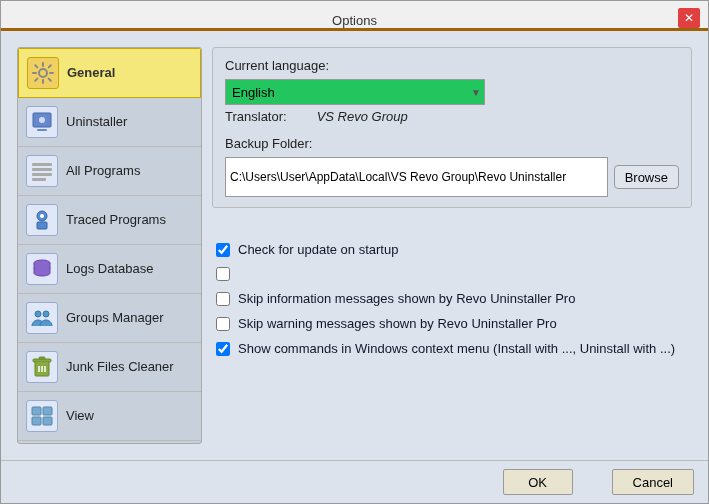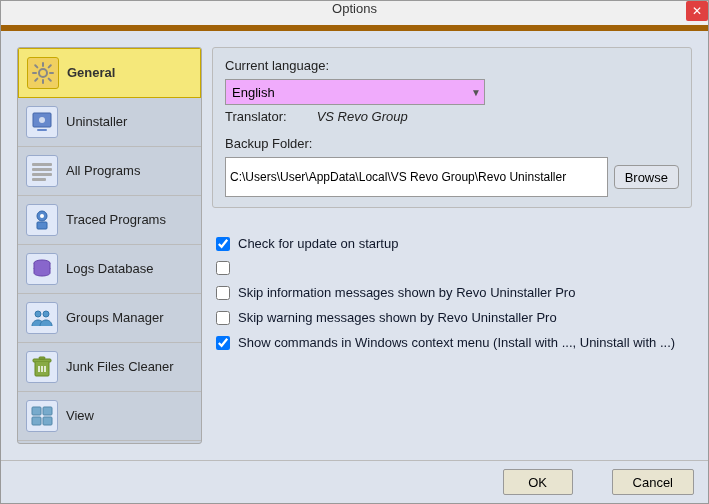--- a/index.html
+++ b/index.html
@@ -19,24 +19,24 @@
       background: #dde3ed;
       border: 1px solid #999;
       display: flex;
       flex-direction: column;
       box-shadow: 2px 2px 8px rgba(0,0,0,0.4);
     }
     .title-bar {
       background: #f0f0f0;
       height: 30px;
       display: flex;
-      align-items: flex-start;
+      align-items: flex-end;
       justify-content: space-between;
-      padding: 0 0;
-      border-bottom: 6px solid #a16207;
+      padding: 0 8px;
+      border-bottom: 3px solid #a16207;
     }
     .title-bar-title {
       font-size: 13px;
       color: #333;
       flex: 1;
       text-align: center;
     }
     .title-bar-close {
       background: #e04040;
       color: white;
@@ -101,21 +101,21 @@
     .icon-logs { background: #e0e8f8; border: 1px solid #99aacc; }
     .icon-groups { background: #e0e8f8; border: 1px solid #99aacc; }
     .icon-junk { background: #e0e8f8; border: 1px solid #99aacc; }
     .icon-view { background: #e0e8f8; border: 1px solid #99aacc; }
 
     .main-panel {
       flex: 1;
       background: #dde3ed;
       display: flex;
       flex-direction: column;
-      gap: 22px;
+      gap: 28px;
     }
     .panel-section {
       background: #d8dfe8;
       border: 1px solid #bbb;
       border-radius: 3px;
       padding: 10px 12px;
     }
     .field-label {
       font-size: 13px;
       color: #222;
@@ -127,21 +127,21 @@
       gap: 8px;
       margin-bottom: 4px;
     }
     .select-wrapper {
       position: relative;
       display: inline-block;
     }
     .lang-select {
       width: 260px;
       height: 26px;
-      background: #f0abfc;
+      background: #22c55e;
       border: 1px solid #999;
       padding: 2px 6px;
       font-size: 13px;
       appearance: none;
       padding-right: 20px;
     }
     .select-arrow {
       position: absolute;
       right: 4px;
       top: 50%;

